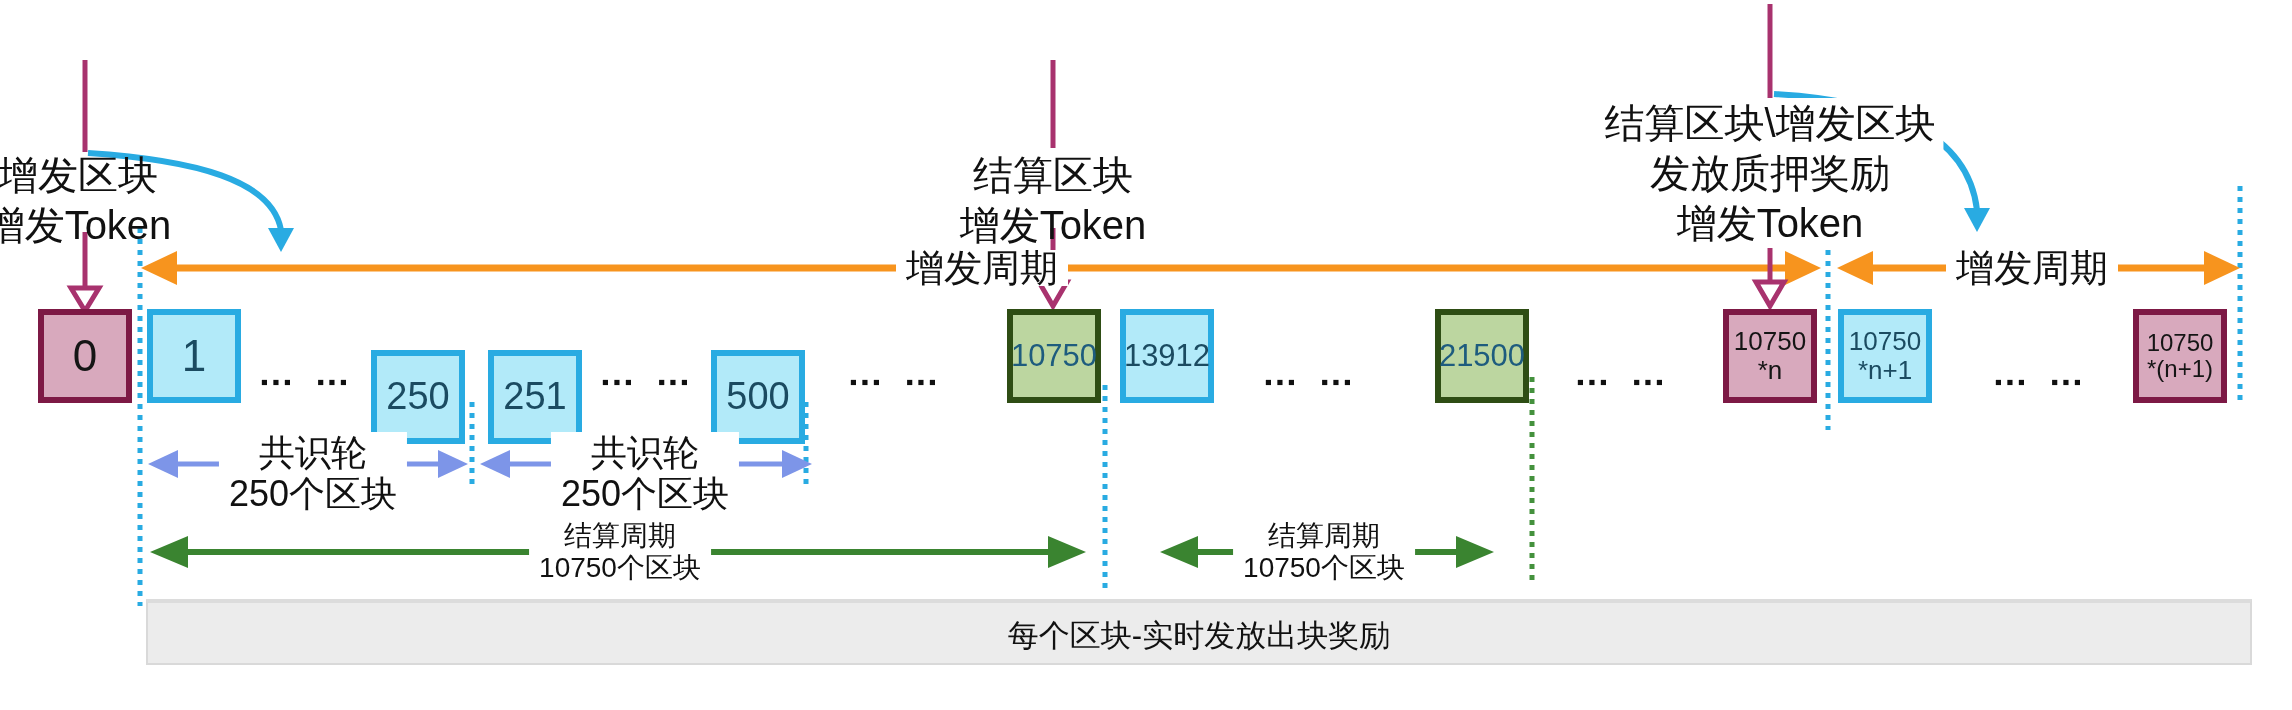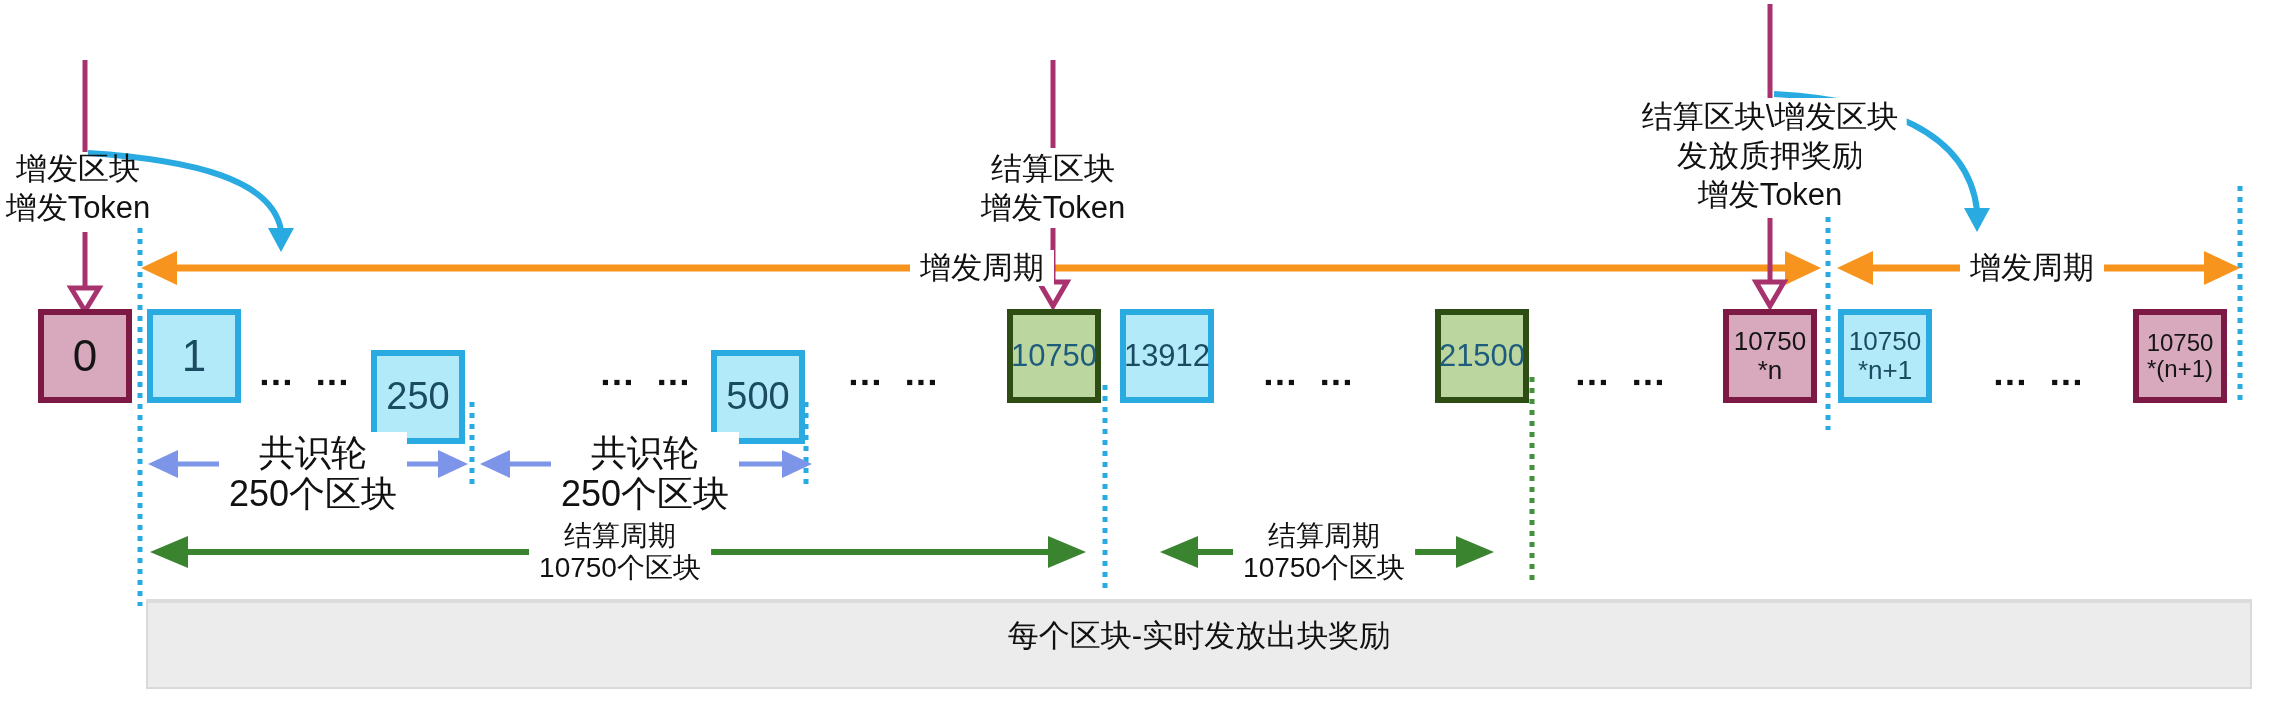--- a/index.html
+++ b/index.html
@@ -9,29 +9,29 @@
   .block{position:absolute;top:309px;width:94px;height:94px;box-sizing:border-box;
          display:flex;align-items:center;justify-content:center;text-align:center;
          z-index:2;white-space:pre-line;line-height:1.1;}
   .block.cyan{border:6px solid #29ABE2;background:#B2EAF9;color:#1B4B61;}
   .block.magenta{border:6px solid #7D1945;background:#D8A9BD;color:#151515;}
   .block.green{border:6px solid #2E4D14;background:#BCD6A0;color:#1E5C7E;}
   .fs44{font-size:44px;} .fs38{font-size:38px;margin-top:41px;} .fs31{font-size:31px;}
   .fs26{font-size:26px;} .fs24{font-size:24px;}
   .ellipsis{position:absolute;top:370px;height:34px;transform:translateX(-50%);
             font-size:21px;letter-spacing:4px;word-spacing:12px;color:#111;z-index:2;white-space:nowrap;}
-  .note{position:absolute;transform:translateX(-50%);text-align:center;font-size:31px;
+  .note{position:absolute;transform:translateX(-50%);text-align:center;font-size:40px;
         line-height:1.25;white-space:pre-line;color:#111;z-index:3;}
   .note.bg{background:#fff;padding:0 8px;}
   .cycle-label{position:absolute;transform:translateX(-50%);text-align:center;
         background:#fff;padding:0 10px;color:#111;z-index:3;white-space:pre-line;}
-  .cycle-label.orange-lbl{top:250px;height:36px;line-height:36px;font-size:31px;}
+  .cycle-label.orange-lbl{top:250px;height:36px;line-height:36px;font-size:38px;}
   .cycle-label.round-lbl{top:432px;font-size:36px;line-height:1.15;}
   .cycle-label.settle-lbl{top:520px;font-size:28px;line-height:1.15;}
-  #bottom-bar{position:absolute;left:146px;top:599px;width:2106px;height:90px;
+  #bottom-bar{position:absolute;left:146px;top:599px;width:2106px;height:66px;
         box-sizing:border-box;background:#ECECEC;border:2px solid #D9D9D9;
         border-top:4px solid #DCDCDC;z-index:2;text-align:center;
         font-size:31px;line-height:66px;color:#111;}
 </style>
 </head>
 <body>
 
 <div id="stage">
 
   <svg id="arrow-layer" width="2292" height="710" viewBox="0 0 2292 710">
@@ -101,20 +101,21 @@
     </g>
     <g>
       <path d="M 1774 94 C 1885 100 1968 132 1977 210" stroke="#29ABE2" stroke-width="6" fill="none"></path>
       <polygon points="1964,208 1990,208 1977,232" fill="#29ABE2"></polygon>
     </g>
   </svg>
 
   <div class="block magenta fs44" style="left:38px">0</div>
   <div class="block cyan fs44" style="left:147px">1</div>
   <div class="block cyan fs38" style="left:371px">250</div>
+  <div class="block cyan fs38" style="left:488px">251</div>
   <div class="block cyan fs38" style="left:711px">500</div>
   <div class="block green fs31" style="left:1007px">10750</div>
   <div class="block cyan fs31" style="left:1120px">13912</div>
   <div class="block green fs31" style="left:1435px">21500</div>
   <div class="block magenta fs26" style="left:1723px">10750
 *n</div>
   <div class="block cyan fs26" style="left:1838px">10750
 *n+1</div>
   <div class="block magenta fs24" style="left:2133px">10750
 *(n+1)</div>

